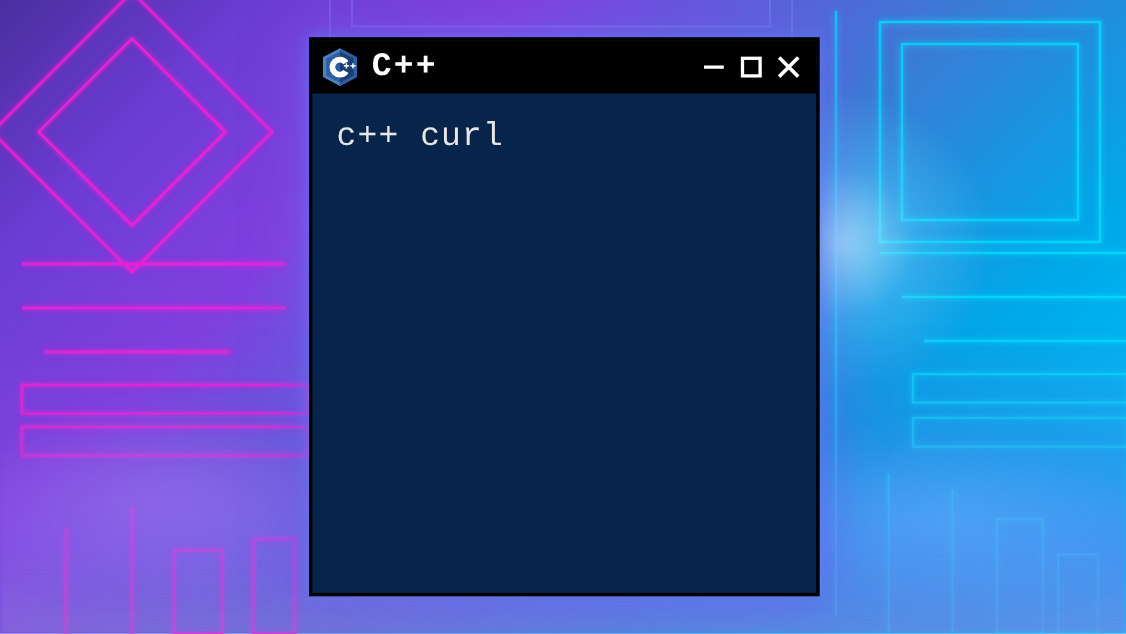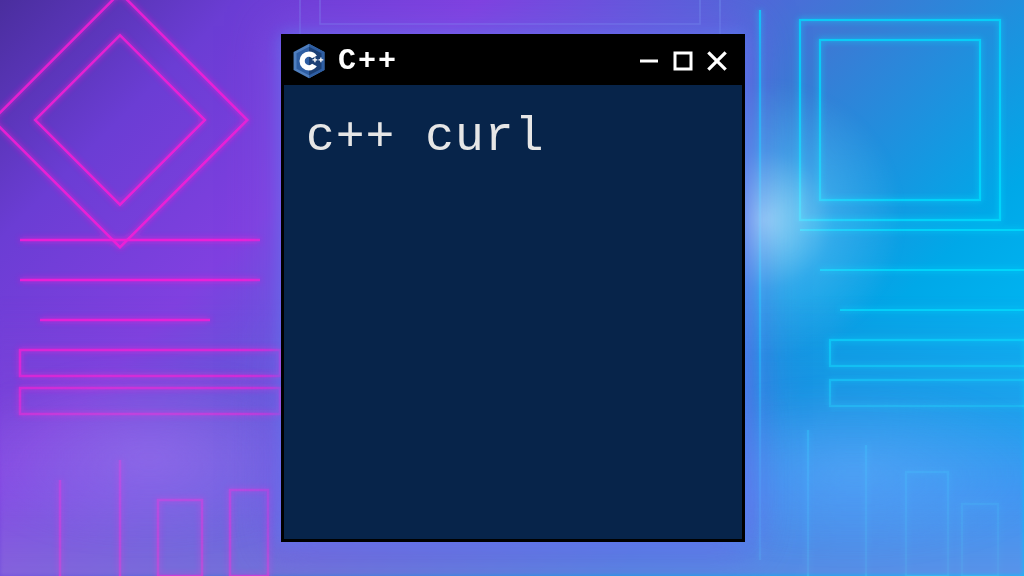--- a/index.html
+++ b/index.html
@@ -129,21 +129,21 @@
       cursor: pointer;
     }
 
     .ctrl-btn svg {
       display: block;
     }
 
     .terminal-body {
       padding: 22px 22px;
       color: #e6e6e6;
-      font-size: 48px;
+      font-size: 30px;
       font-family: 'Courier New', 'Consolas', monospace;
       letter-spacing: 1px;
       line-height: 1.25;
     }
   </style>
 </head>
 <body>
 
 <div class="bg-pattern">
   <svg class="bg-svg" viewBox="0 0 1024 576" preserveAspectRatio="none">

